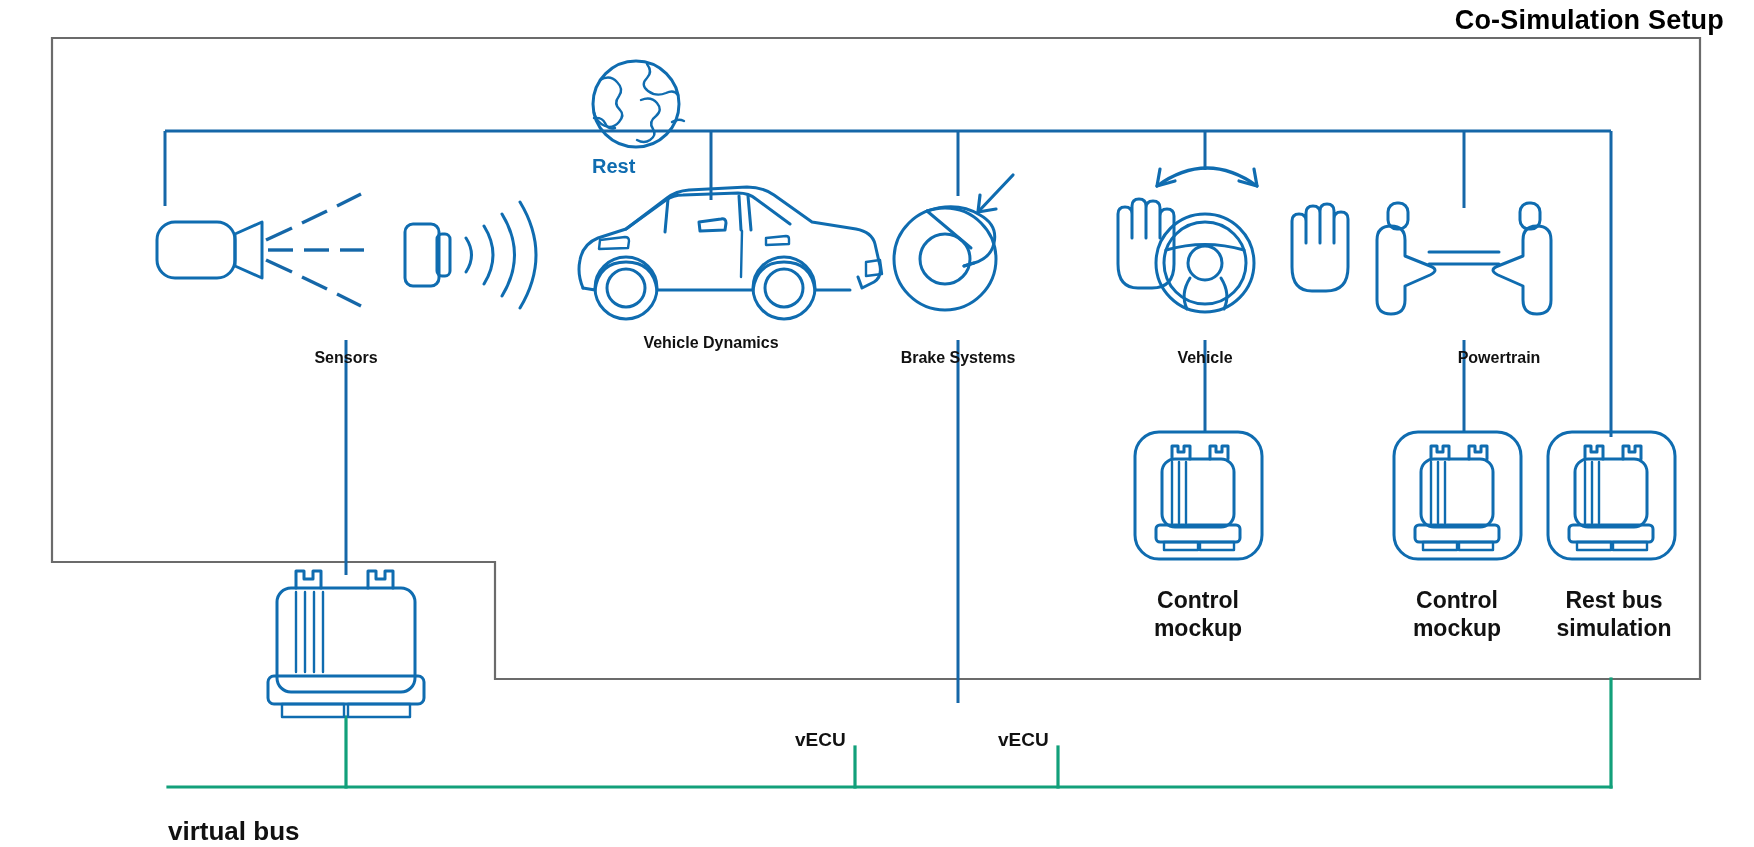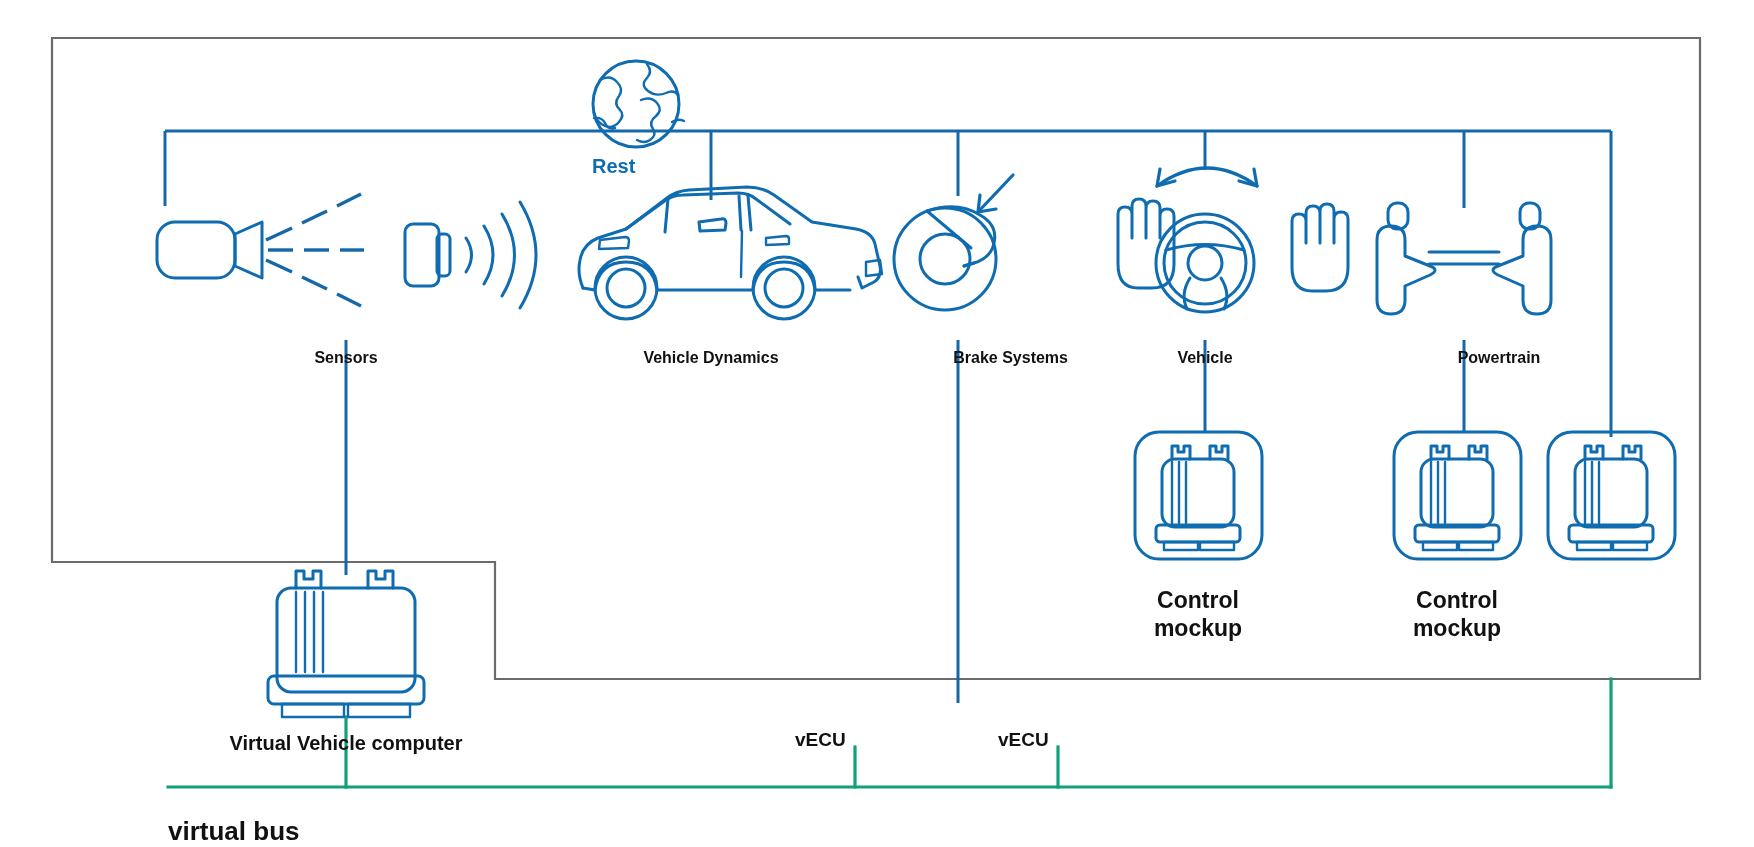--- a/index.html
+++ b/index.html
@@ -315,42 +315,44 @@
       <rect class="bl" x="277" y="588" width="138" height="104" rx="14" ry="14"></rect>
       <path class="bl" d="M 296,588 l 0,-17 l 8,0 l 0,8 l 9,0 l 0,-8 l 8,0 l 0,17"></path>
       <path class="bl" d="M 368,588 l 0,-17 l 8,0 l 0,8 l 9,0 l 0,-8 l 8,0 l 0,17"></path>
       <path class="blthin" d="M 296,592 L 296,672 M 305,592 L 305,672 M 314,592 L 314,672 M 323,592 L 323,672"></path>
       <rect class="bl" x="268" y="676" width="156" height="28" rx="6" ry="6"></rect>
       <rect class="blthin" x="282" y="704" width="62" height="13"></rect>
       <rect class="blthin" x="348" y="704" width="62" height="13"></rect>
     </g>
   </svg>
 
+  <div class="lbl title-lbl" style="right:30px; top:4px;">Co-Simulation Setup</div>
 
 
   <div class="lbl world-lbl" style="left:592px; top:154px;">Rest</div>
 
   <div class="lbl node-lbl" style="left:246px; top:348px; width:200px;">Sensors</div>
 
-  <div class="lbl node-lbl" style="left:586px; top:348px; width:250px;">Vehicle Dynamics</div>
-
-  <div class="lbl node-lbl" style="left:848px; top:348px; width:220px;text-align:right;">Brake Systems</div>
+  <div class="lbl node-lbl" style="left:586px; top:333px; width:250px;">Vehicle Dynamics</div>
+
+  <div class="lbl node-lbl" style="left:848px; top:348px; width:220px;">Brake Systems</div>
 
   <div class="lbl node-lbl" style="left:1105px; top:348px; width:200px;">Vehicle</div>
 
   <div class="lbl node-lbl" style="left:1399px; top:348px; width:200px;">Powertrain</div>
 
   <div class="lbl mock-lbl" style="left: 1113px; top: 586px; width: 170px; white-space: pre-line;">Control
 mockup</div>
 
   <div class="lbl mock-lbl" style="left: 1372px; top: 586px; width: 170px; white-space: pre-line;">Control
 mockup</div>
 
-
-  <div class="lbl vvc-lbl" style="left:196px; top:731px; width:300px;">Virtual Vehicle computer</div>
+  <div class="lbl mock-lbl" style="left: 1531px; top: 586px; width: 166px; white-space: pre-line;">Rest bus
+simulation</div>
+
 
   <div class="lbl vecu-lbl" style="left:795px; top:728px; width:120px;">vECU</div>
 
   <div class="lbl vecu-lbl" style="left:998px; top:728px; width:120px;">vECU</div>
 
   <div class="lbl bus-lbl" style="left:168px; top:800px;">virtual bus</div>
 
 </div>
 
 </body></html>

